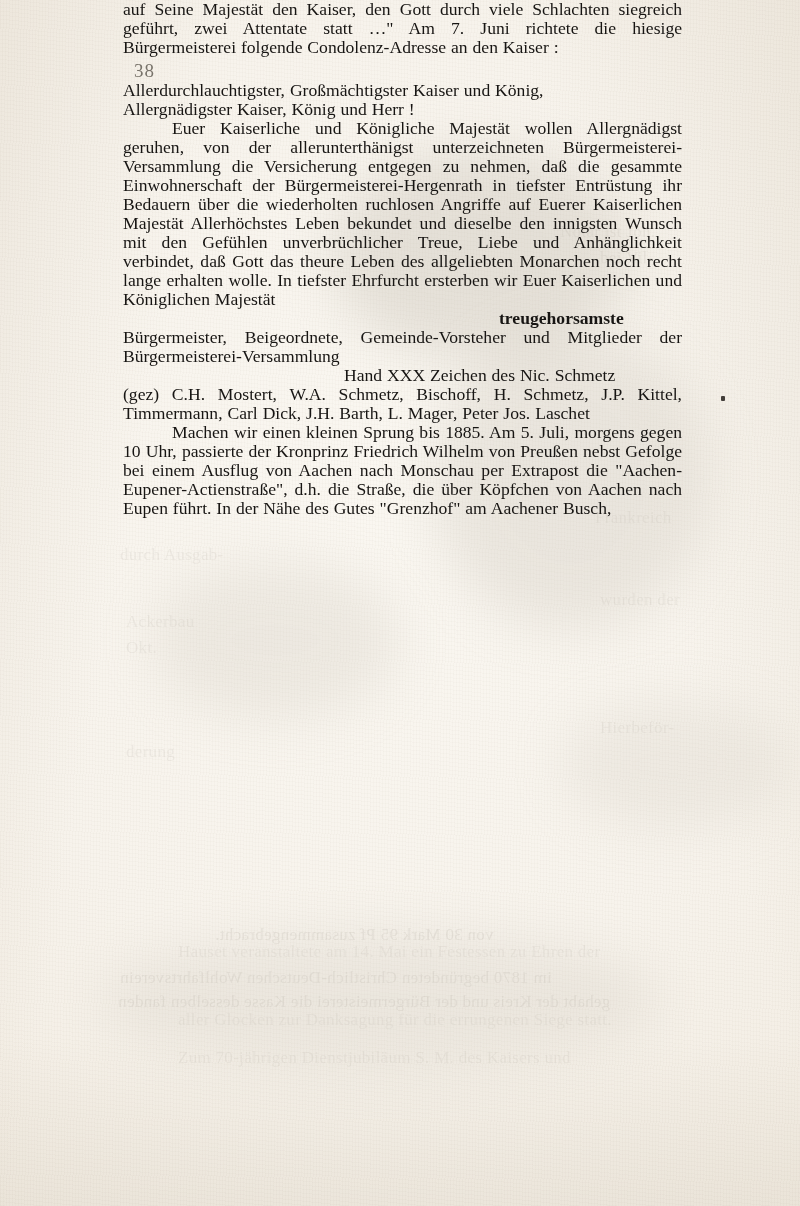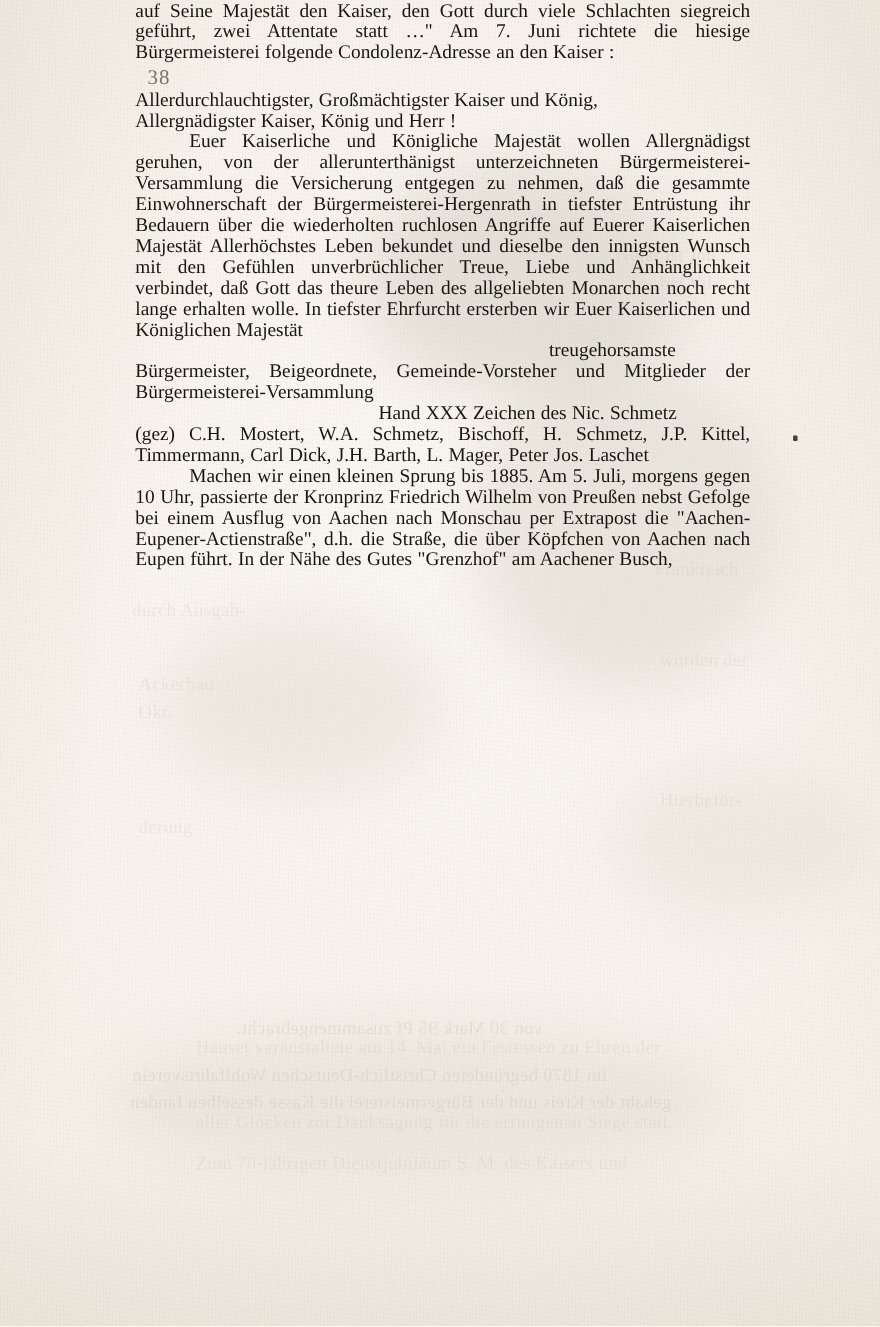--- a/index.html
+++ b/index.html
@@ -120,21 +120,21 @@
 
   .blk-open   { margin-top: 78px; }
   .blk-salut  { margin-left: 49px; margin-top: 0; }
   .blk-main   { margin-top: 26px; text-indent: 49px; }
   .blk-names  { margin-top: 24px; }
   .blk-final  { margin-top: 48px; text-indent: 49px; }
 
   .line-right-ind { display: block; padding-left: 376px; }
   .line-hand      { display: block; padding-left: 221px; }
 
-  .sig-block { margin-top: 0; }
+  .sig-block { margin-top: 0; font-weight: bold; }
 
   
   .speck {
     position: absolute;
     left: 721px;
     top: 396px;
     width: 4px;
     height: 5px;
     background: #2a2622;
     border-radius: 1px;

